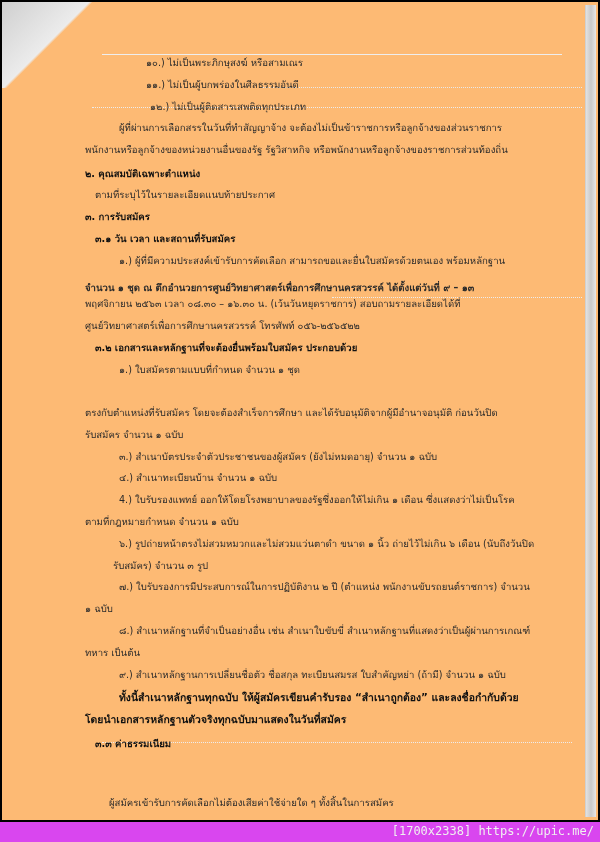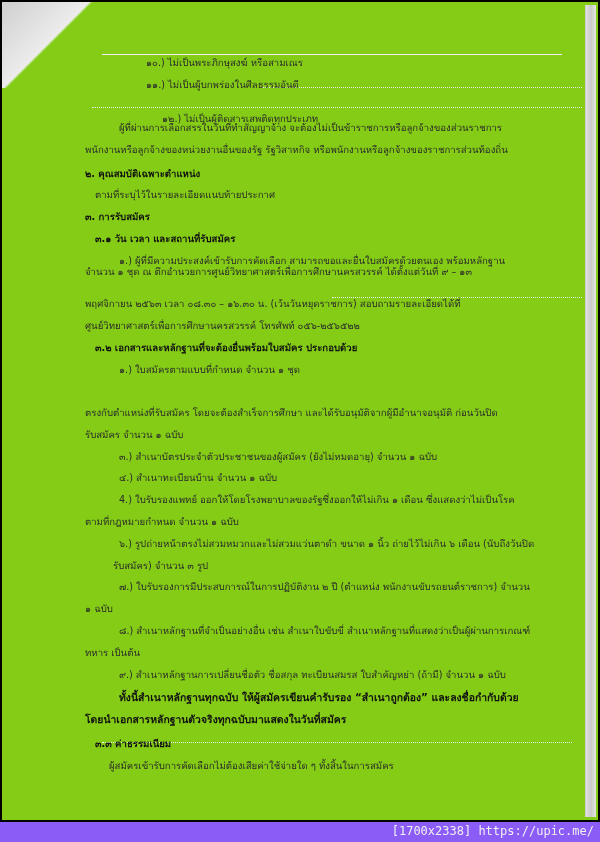--- a/index.html
+++ b/index.html
@@ -1,55 +1,55 @@
 <!DOCTYPE html>
 <html><head>
 <meta charset="utf-8">
 <style>
   html, body { margin:0; padding:0; }
   body { width:600px; height:842px; background:#000; position:relative; overflow:hidden;
          font-family:"DejaVu Sans", sans-serif; color:#222; }
-  .page { position:absolute; left:2px; top:2px; width:596px; height:818px; background:#84cc16; overflow:hidden; }
+  .page { position:absolute; left:2px; top:2px; width:596px; height:818px; background:#fdba74; overflow:hidden; }
   .right-edge { position:absolute; right:2px; top:3px; width:10px; height:812px;
                 background:linear-gradient(to right,#e2e2e2,#c9c9c9,#e6e6e6); border-left:1px solid #d0d0d0; }
   .fold-shadow { position:absolute; left:0; top:0; width:96px; height:86px;
           background:linear-gradient(135deg,#cfcfcf 0%,#ececec 48%,rgba(255,255,255,0) 50%); }
   .ghost { position:absolute; color:#d9d9d9; font-size:9px; white-space:nowrap; }
   .ln { position:absolute; font-size:9.6px; line-height:12px; white-space:nowrap; color:#2a2a2a; }
   .b { font-weight:bold; color:#111; }
   .big { font-size:10.4px; }
-  .footer { position:absolute; left:0; top:822px; width:600px; height:20px; background:#8b5cf6; }
+  .footer { position:absolute; left:0; top:822px; width:600px; height:20px; background:#d946ef; }
   .footer-caption { position:absolute; right:6px; top:2px; color:#f0f0f0; font-family:"DejaVu Sans Mono", monospace; font-size:12px; }
 </style>
 </head>
 <body>
 
 <div class="page">
   <div class="fold-shadow"></div>
   <div class="right-edge"></div>
 
   <div class="ghost" style="left:100px;top:52px;width:460px;height:0;border-top:1px solid #eee;"></div>
   <div class="ghost" style="left:260px;top:85px;width:320px;border-top:1px dotted #e8e8e8;"></div>
   <div class="ghost" style="left:90px;top:105px;width:490px;border-top:1px dotted #ececec;"></div>
   <div class="ghost" style="left:330px;top:295px;width:250px;border-top:1px dotted #ececec;"></div>
   <div class="ghost" style="left:100px;top:740px;width:470px;border-top:1px dotted #ececec;"></div>
 
   <div class="ln" style="left:144px;top:55px;">๑๐.) ไม่เป็นพระภิกษุสงฆ์ หรือสามเณร</div>
   <div class="ln" style="left:144px;top:77px;text-align:right;">๑๑.) ไม่เป็นผู้บกพร่องในศีลธรรมอันดี</div>
-  <div class="ln" style="left:160px;top:99px;margin-top:12px;">๑๒.) ไม่เป็นผู้ติดสารเสพติดทุกประเภท</div>
+  <div class="ln" style="left:148px;top:99px;">๑๒.) ไม่เป็นผู้ติดสารเสพติดทุกประเภท</div>
   <div class="ln" style="left:117px;top:120px;">ผู้ที่ผ่านการเลือกสรรในวันที่ทำสัญญาจ้าง จะต้องไม่เป็นข้าราชการหรือลูกจ้างของส่วนราชการ</div>
   <div class="ln" style="left:83px;top:142px;">พนักงานหรือลูกจ้างของหน่วยงานอื่นของรัฐ รัฐวิสาหกิจ หรือพนักงานหรือลูกจ้างของราชการส่วนท้องถิ่น</div>
 
   <div class="ln b" style="left:83px;top:166px;">๒. คุณสมบัติเฉพาะตำแหน่ง</div>
   <div class="ln" style="left:93px;top:187px;">ตามที่ระบุไว้ในรายละเอียดแนบท้ายประกาศ</div>
   <div class="ln b" style="left:83px;top:209px;">๓. การรับสมัคร</div>
   <div class="ln b" style="left:93px;top:231px;">๓.๑ วัน เวลา และสถานที่รับสมัคร</div>
 
   <div class="ln" style="left:117px;top:253px;">๑.) ผู้ที่มีความประสงค์เข้ารับการคัดเลือก สามารถขอและยื่นใบสมัครด้วยตนเอง พร้อมหลักฐาน</div>
-  <div class="ln" style="left:83px;top:264px;">จำนวน ๑ ชุด  ณ ตึกอำนวยการศูนย์วิทยาศาสตร์เพื่อการศึกษานครสวรรค์  ได้ตั้งแต่วันที่ ๙ – ๑๓</div>
+  <div class="ln" style="left:83px;top:280px;font-weight:bold;">จำนวน ๑ ชุด  ณ ตึกอำนวยการศูนย์วิทยาศาสตร์เพื่อการศึกษานครสวรรค์  ได้ตั้งแต่วันที่ ๙ – ๑๓</div>
   <div class="ln" style="left:83px;top:296px;">พฤศจิกายน ๒๕๖๓ เวลา ๐๘.๓๐ – ๑๖.๓๐ น. (เว้นวันหยุดราชการ)  สอบถามรายละเอียดได้ที่</div>
   <div class="ln" style="left:83px;top:318px;">ศูนย์วิทยาศาสตร์เพื่อการศึกษานครสวรรค์  โทรศัพท์ ๐๕๖-๒๕๖๕๒๒</div>
 
   <div class="ln b" style="left:93px;top:340px;">๓.๒ เอกสารและหลักฐานที่จะต้องยื่นพร้อมใบสมัคร ประกอบด้วย</div>
   <div class="ln" style="left:117px;top:362px;">๑.) ใบสมัครตามแบบที่กำหนด  จำนวน ๑ ชุด</div>
   <div class="ln" style="left:83px;top:405px;">ตรงกับตำแหน่งที่รับสมัคร โดยจะต้องสำเร็จการศึกษา และได้รับอนุมัติจากผู้มีอำนาจอนุมัติ  ก่อนวันปิด</div>
   <div class="ln" style="left:83px;top:427px;">รับสมัคร  จำนวน ๑ ฉบับ</div>
   <div class="ln" style="left:117px;top:449px;">๓.) สำเนาบัตรประจำตัวประชาชนของผู้สมัคร (ยังไม่หมดอายุ)  จำนวน ๑ ฉบับ</div>
   <div class="ln" style="left:117px;top:470px;">๔.) สำเนาทะเบียนบ้าน  จำนวน ๑ ฉบับ</div>
   <div class="ln" style="left:117px;top:492px;">4.) ใบรับรองแพทย์ ออกให้โดยโรงพยาบาลของรัฐซึ่งออกให้ไม่เกิน ๑ เดือน ซึ่งแสดงว่าไม่เป็นโรค</div>
@@ -59,18 +59,18 @@
   <div class="ln" style="left:117px;top:579px;">๗.) ใบรับรองการมีประสบการณ์ในการปฏิบัติงาน ๒ ปี (ตำแหน่ง พนักงานขับรถยนต์ราชการ)  จำนวน</div>
   <div class="ln" style="left:83px;top:601px;">๑ ฉบับ</div>
   <div class="ln" style="left:117px;top:623px;">๘.) สำเนาหลักฐานที่จำเป็นอย่างอื่น เช่น สำเนาใบขับขี่ สำเนาหลักฐานที่แสดงว่าเป็นผู้ผ่านการเกณฑ์</div>
   <div class="ln" style="left:83px;top:645px;">ทหาร เป็นต้น</div>
   <div class="ln" style="left:117px;top:667px;">๙.) สำเนาหลักฐานการเปลี่ยนชื่อตัว ชื่อสกุล ทะเบียนสมรส ใบสำคัญหย่า (ถ้ามี)  จำนวน ๑  ฉบับ</div>
 
   <div class="ln b big" style="left:117px;top:689px;">ทั้งนี้สำเนาหลักฐานทุกฉบับ ให้ผู้สมัครเขียนคำรับรอง “สำเนาถูกต้อง” และลงชื่อกำกับด้วย</div>
   <div class="ln b big" style="left:83px;top:711px;text-align:right;">โดยนำเอกสารหลักฐานตัวจริงทุกฉบับมาแสดงในวันที่สมัคร</div>
 
   <div class="ln b" style="left:93px;top:736px;">๓.๓ ค่าธรรมเนียม</div>
-  <div class="ln" style="left:107px;top:758px;">ผู้สมัครเข้ารับการคัดเลือกไม่ต้องเสียค่าใช้จ่ายใด ๆ ทั้งสิ้นในการสมัคร</div>
+  <div class="ln" style="left:107px;top:795px;">ผู้สมัครเข้ารับการคัดเลือกไม่ต้องเสียค่าใช้จ่ายใด ๆ ทั้งสิ้นในการสมัคร</div>
 </div>
 
 <div class="footer">
   <span class="footer-caption">[1700x2338] https://upic.me/</span>
 </div>
 
 </body></html>

